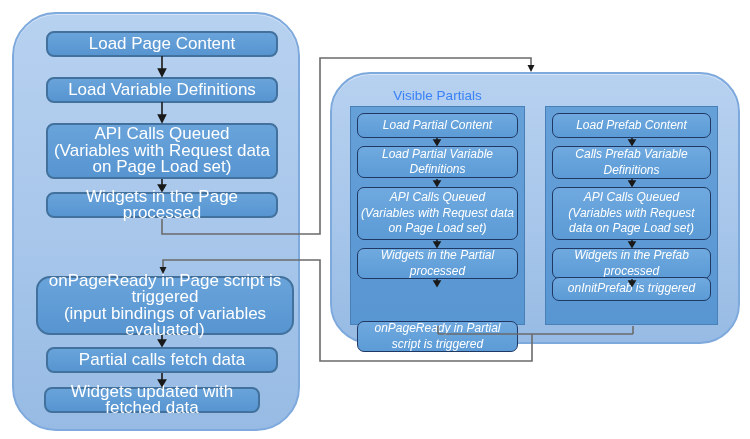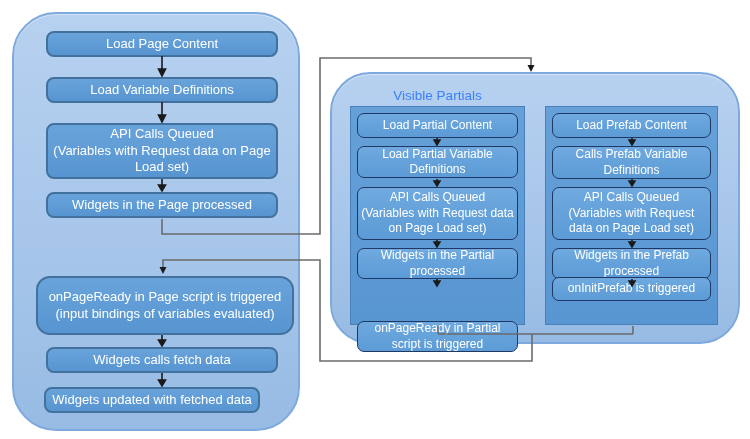--- a/index.html
+++ b/index.html
@@ -8,36 +8,37 @@
     font-family:"Liberation Sans", sans-serif;
   }
   .abs{position:absolute;box-sizing:border-box;}
   .container{
     border:2px solid #7EA9DD;
     background:linear-gradient(180deg,#B7D1F0 0%,#A7C6EA 55%,#97BBE4 100%);
     box-shadow:inset 0 1px 0 rgba(255,255,255,.45);
   }
   .flow-box{
     display:flex;align-items:center;justify-content:center;text-align:center;
-    white-space:pre-line;color:#ffffff;font-size:13px;line-height:16.5px;
+    white-space:pre-line;color:#ffffff;font-size:17px;line-height:16.5px;
     background:linear-gradient(180deg,#69A3DA 0%,#5795D1 100%);
     border:2px solid #41719C;border-radius:8px;
     padding:11px 4px;
   }
   .flow-box.big{border-radius:14px;}
   .panel{
     background:linear-gradient(180deg,#66A0D8 0%,#5896D2 100%);
     border:1px solid #4A80B8;
   }
   .panel-box{
     display:flex;align-items:center;justify-content:center;text-align:center;
     white-space:pre-line;color:#ffffff;font-size:12px;line-height:15.5px;
     background:linear-gradient(180deg,#6FA9DF 0%,#5C9BD6 100%);
     border:1.5px solid #1F3864;border-radius:7px;
     padding:0 3px;
+    font-style:italic;
   }
   .panel-title{
     display:flex;align-items:center;justify-content:center;text-align:center;
     color:#3b82f6;font-size:13.5px;
   }
   svg.overlay{position:absolute;left:0;top:0;pointer-events:none;}
 </style>
 </head>
 <body>
 
@@ -45,21 +46,21 @@
 
   <div class="abs container" style="left:12px;top:12px;width:288px;height:419px;border-radius:44px;"></div>
 
   <div class="abs flow-box" style="left:46px;top:31px;width:232px;height:25px;">Load Page Content</div>
   <div class="abs flow-box" style="left:46px;top:77px;width:232px;height:25px;">Load Variable Definitions</div>
   <div class="abs flow-box" style="left:46px;top:123px;width:232px;height:56px;">API Calls Queued
 (Variables with Request data on Page Load set)</div>
   <div class="abs flow-box" style="left:46px;top:192px;width:232px;height:26px;">Widgets in the Page processed</div>
   <div class="abs flow-box big" style="left:36px;top:276px;width:258px;height:59px;">onPageReady in Page script is triggered
 (input bindings of variables evaluated)</div>
-  <div class="abs flow-box" style="left:46px;top:347px;width:232px;height:26px;">Widgets calls fetch data</div>
+  <div class="abs flow-box" style="left:46px;top:347px;width:232px;height:26px;">Partial calls fetch data</div>
   <div class="abs flow-box" style="left:44px;top:387px;width:216px;height:25px;">Widgets updated with fetched data</div>
 
   <div class="abs container" style="left:330px;top:72px;width:410px;height:272px;border-radius:40px;"></div>
 
   <div class="abs panel-title" style="left:350px;top:86px;width:175px;height:18px;">Visible Partials</div>
 
   <div class="abs panel" style="left:350px;top:106px;width:175px;height:219px;"></div>
   <div class="abs panel" style="left:545px;top:106px;width:173px;height:219px;"></div>
 
   <div class="abs panel-box" style="left:357px;top:113px;width:161px;height:25px;">Load Partial Content</div>

